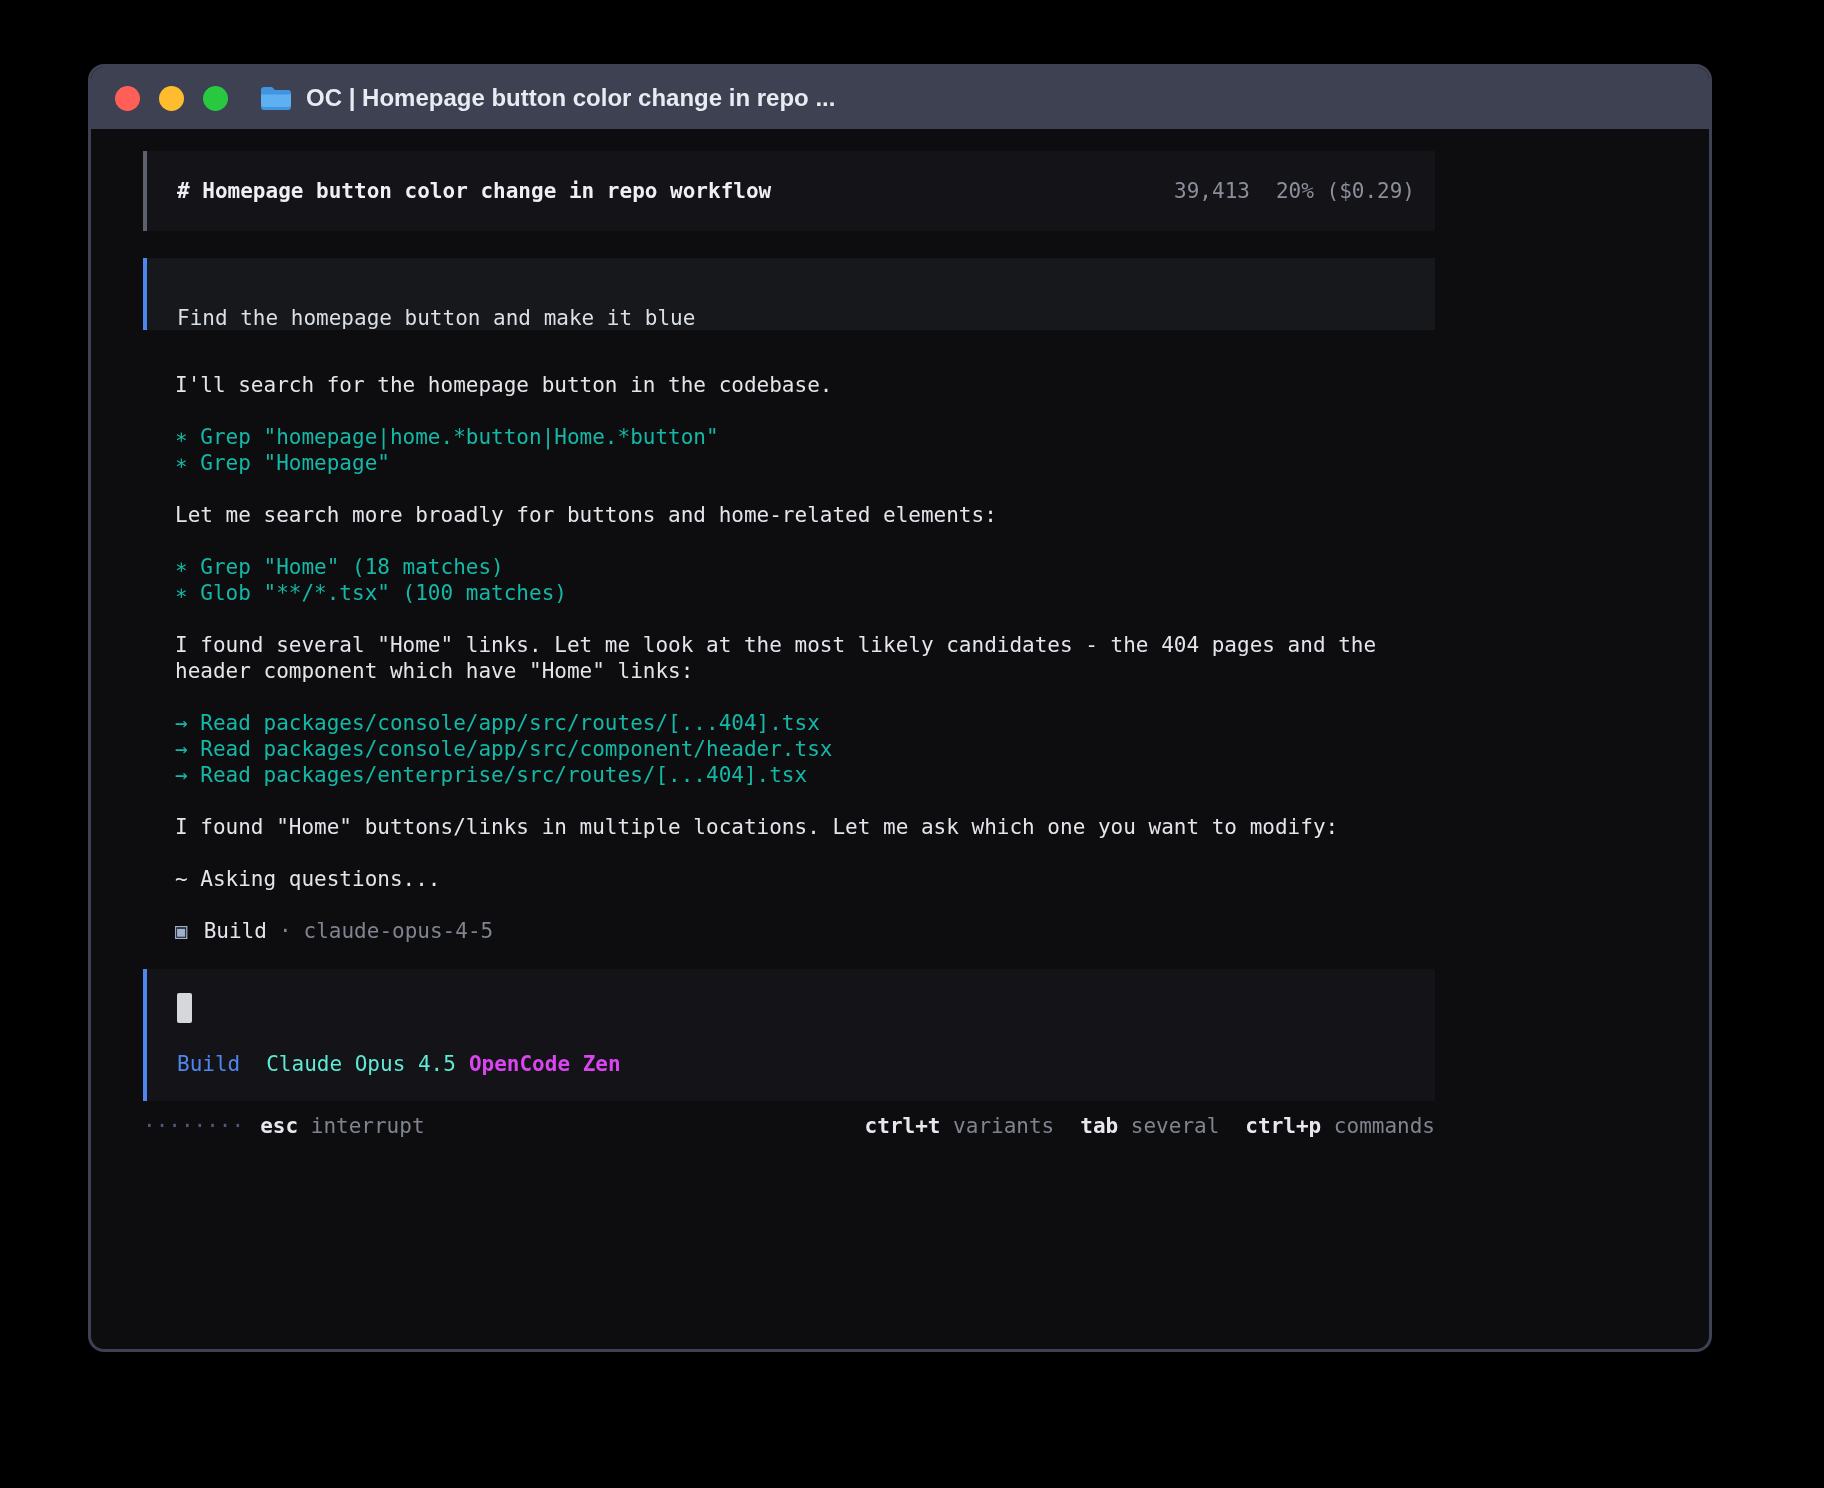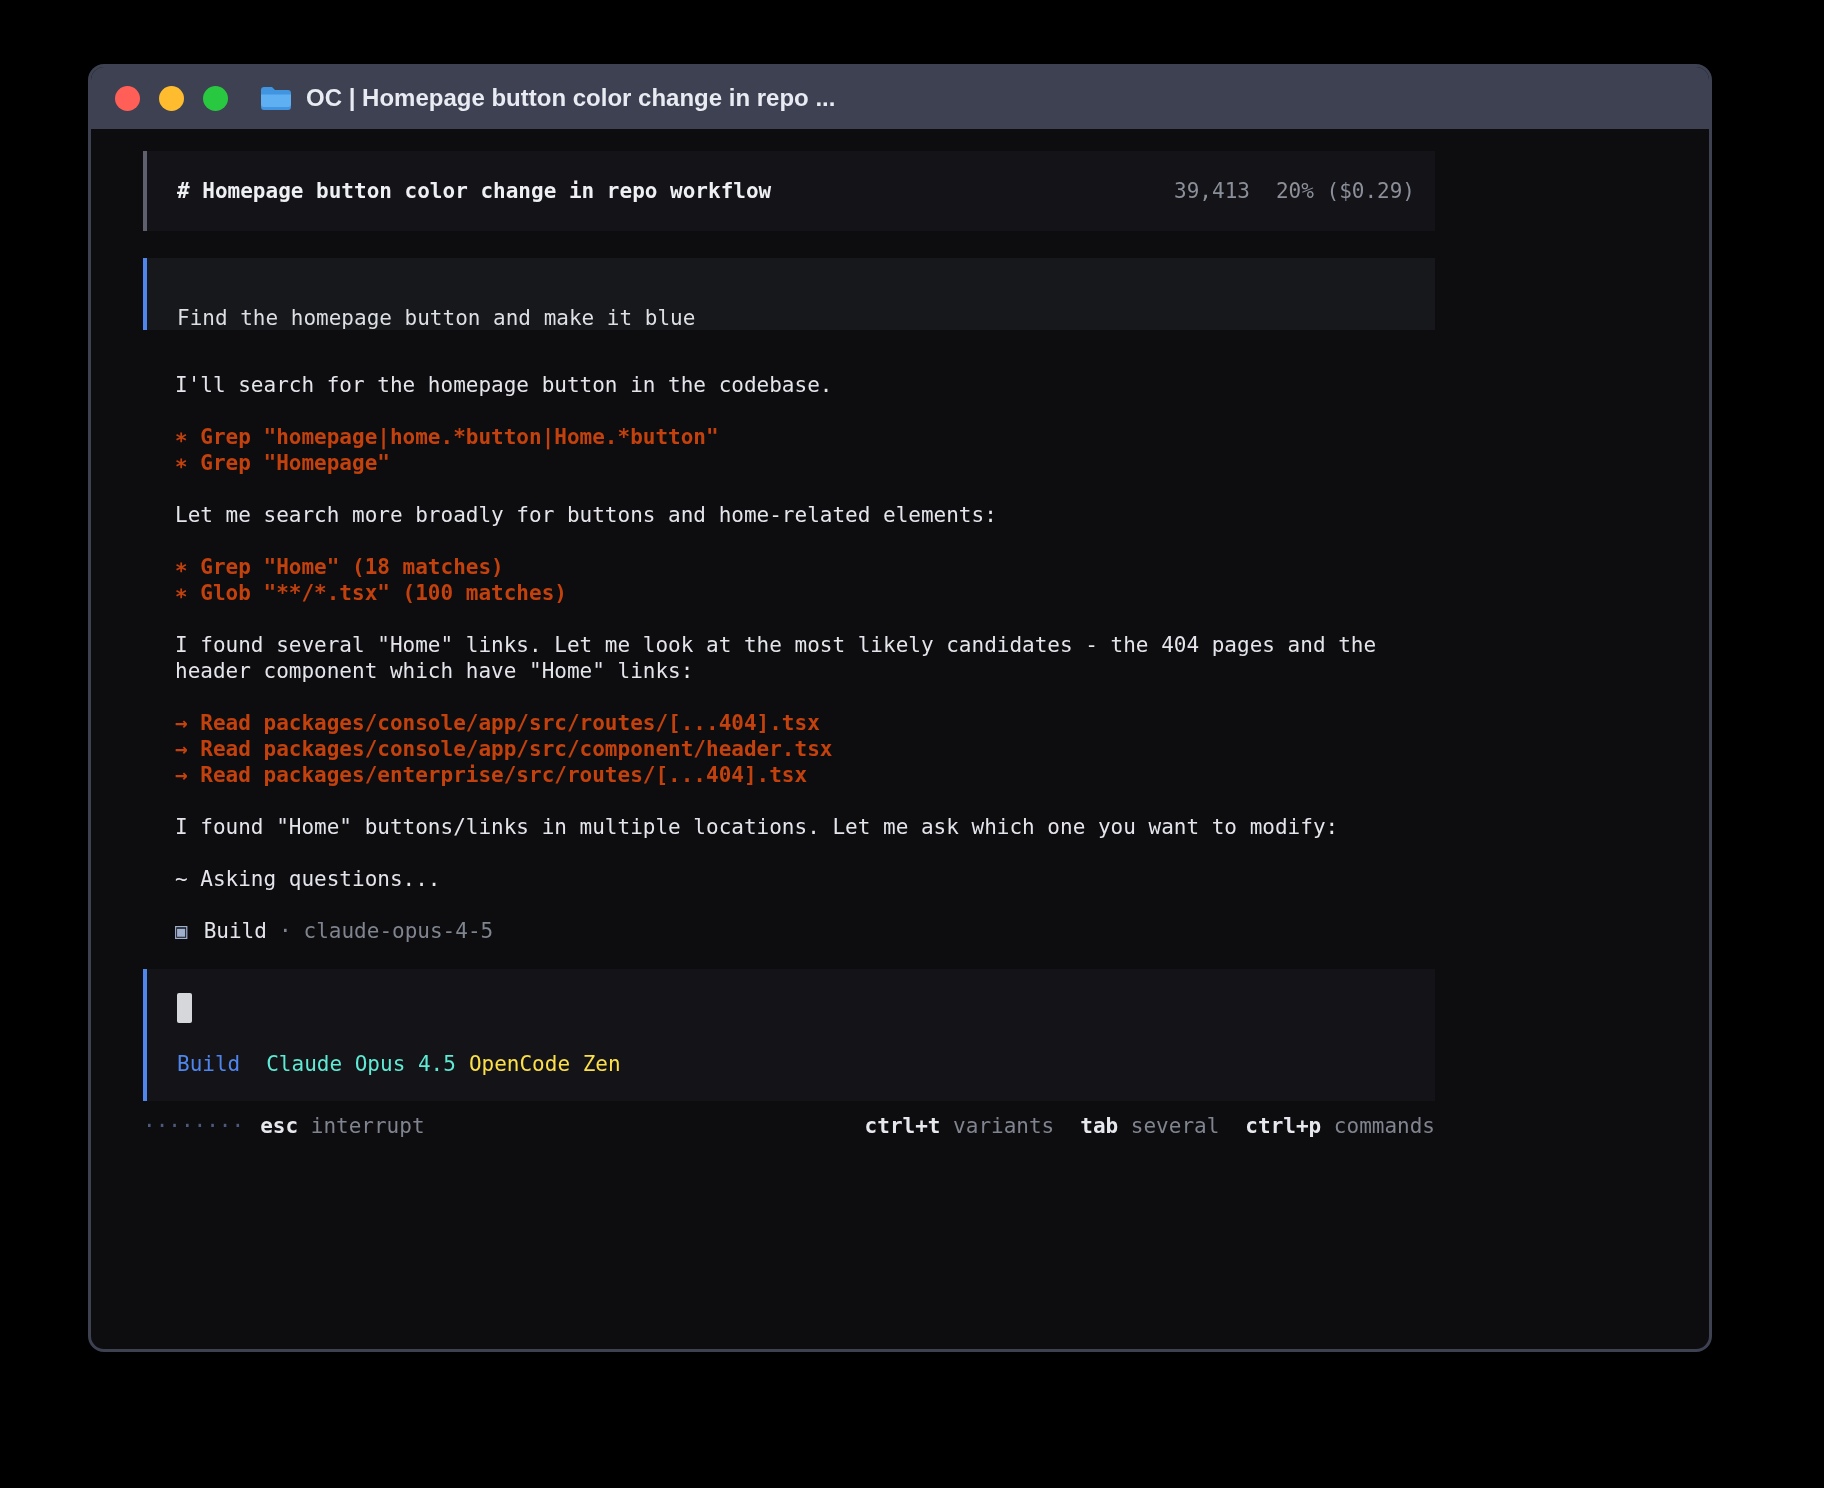--- a/index.html
+++ b/index.html
@@ -41,37 +41,37 @@
 
   .user-msg {
     margin-top:27px; min-height:72px; display:flex; align-items:flex-end;
     background:#17181c; border-left:4px solid #4f86ee; padding:0 30px;
     color:#dcdfe4;
   }
 
   .conversation { margin:42px 0 0 32px; line-height:26px; max-width:1230px; }
   .group { margin-bottom:26px; }
   .group.text .line, .group.status .line { color:#e3e5ea; }
-  .group.tool .line { color:#c2410c;font-weight:bold; }
+  .group.tool .line { color:#14b8a6; }
 
   .agent-line { margin-left:32px; height:26px; display:flex; align-items:center; line-height:26px; }
   .agent-icon  { color:#9fb0cf; margin-right:16px; font-size:21px; }
   .agent-name  { color:#e3e5ea; }
   .agent-sep   { color:#7f848f; margin:0 12px; }
   .agent-model { color:#7f848f; }
 
   .input-box {
     margin-top:25px; background:#141418; border-left:4px solid #4f86ee;
     padding:24px 30px 24px 30px;
   }
   .cursor { width:15px; height:30px; background:#d5d7db; border-radius:2px; }
   .model-line { margin-top:28px; display:flex; line-height:26px; }
   .mode     { color:#4f86ee; }
   .model    { color:#5eead4; margin-left:26px; }
-  .provider { color:#fde047; margin-left:13px; }
+  .provider { color:#d946ef; margin-left:13px;font-weight:bold; }
 
   .status-bar { margin-top:12px; display:flex; align-items:center; height:26px; line-height:26px; }
   .dots { color:#4d5a7c; white-space:pre; }
   .hint { white-space:nowrap; }
   .hint .key { color:#e6e8ed; font-weight:bold; }
   .hint .lbl { color:#7f848f; }
   .esc-hint { margin-left:16px;text-align:center; }
   .sb-right { margin-left:auto; display:flex; gap:26px; }
 </style>
 </head>

